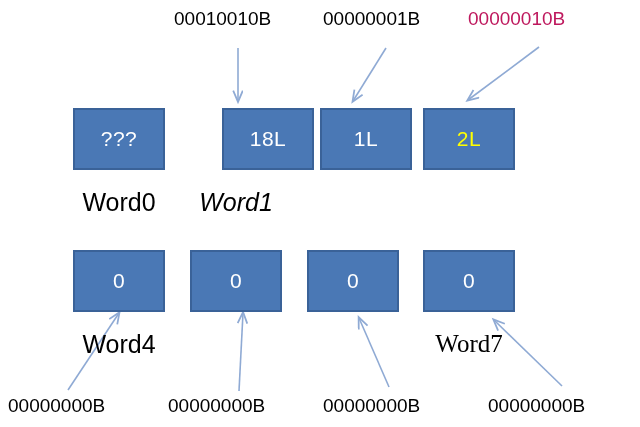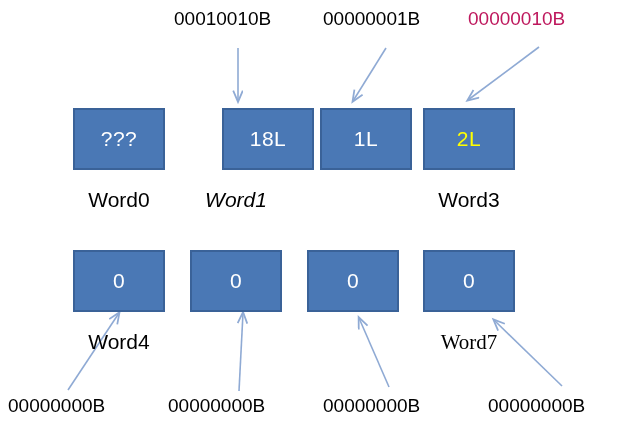--- a/index.html
+++ b/index.html
@@ -39,21 +39,21 @@
     font-family: "Liberation Sans", sans-serif;
     letter-spacing: 0.5px;
   }
   .word-box.highlight-yellow {
     color: #ffff00;
   }
   .word-label {
     position: absolute;
     width: 92px;
     text-align: center;
-    font-size: 21px;
+    font-size: 25px;
     color: #000000;
     font-family: "Liberation Sans", sans-serif;
   }
   .bin-label {
     position: absolute;
     text-align: left;
     font-size: 19px;
     color: #000000;
     white-space: nowrap;
     font-family: "Liberation Sans", sans-serif;
@@ -117,21 +117,20 @@
   <div class="bin-label" id="bin-top-1">00000001B</div>
   <div class="bin-label red" id="bin-top-2">00000010B</div>
 
   <div class="word-box" id="box-word0">???</div>
   <div class="word-box" id="box-word1">18L</div>
   <div class="word-box" id="box-word2">1L</div>
   <div class="word-box highlight-yellow" id="box-word3">2L</div>
 
   <div class="word-label" id="label-word0">Word0</div>
   <div class="word-label" id="label-word1">Word1</div>
-  <div class="word-label" id="label-word3">Word3</div>
 
   <div class="word-box" id="box-word4">0</div>
   <div class="word-box" id="box-word5">0</div>
   <div class="word-box" id="box-word6">0</div>
   <div class="word-box" id="box-word7">0</div>
 
   <div class="word-label" id="label-word4">Word4</div>
   <div class="word-label" id="label-word7">Word7</div>
 
   <div class="bin-label" id="bin-bot-0">00000000B</div>

